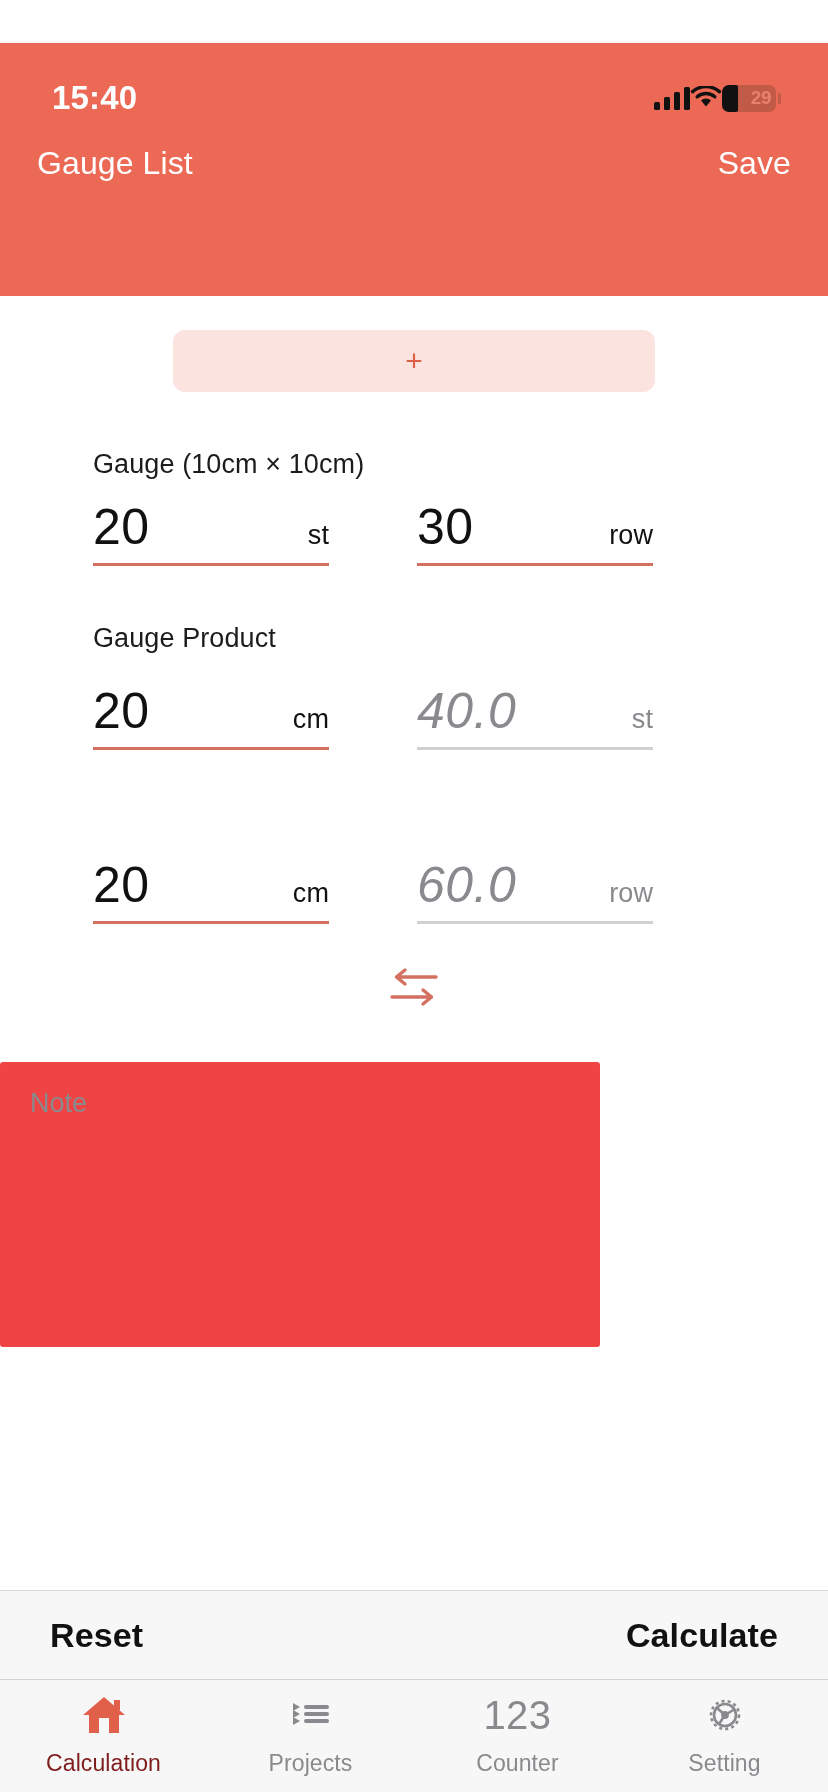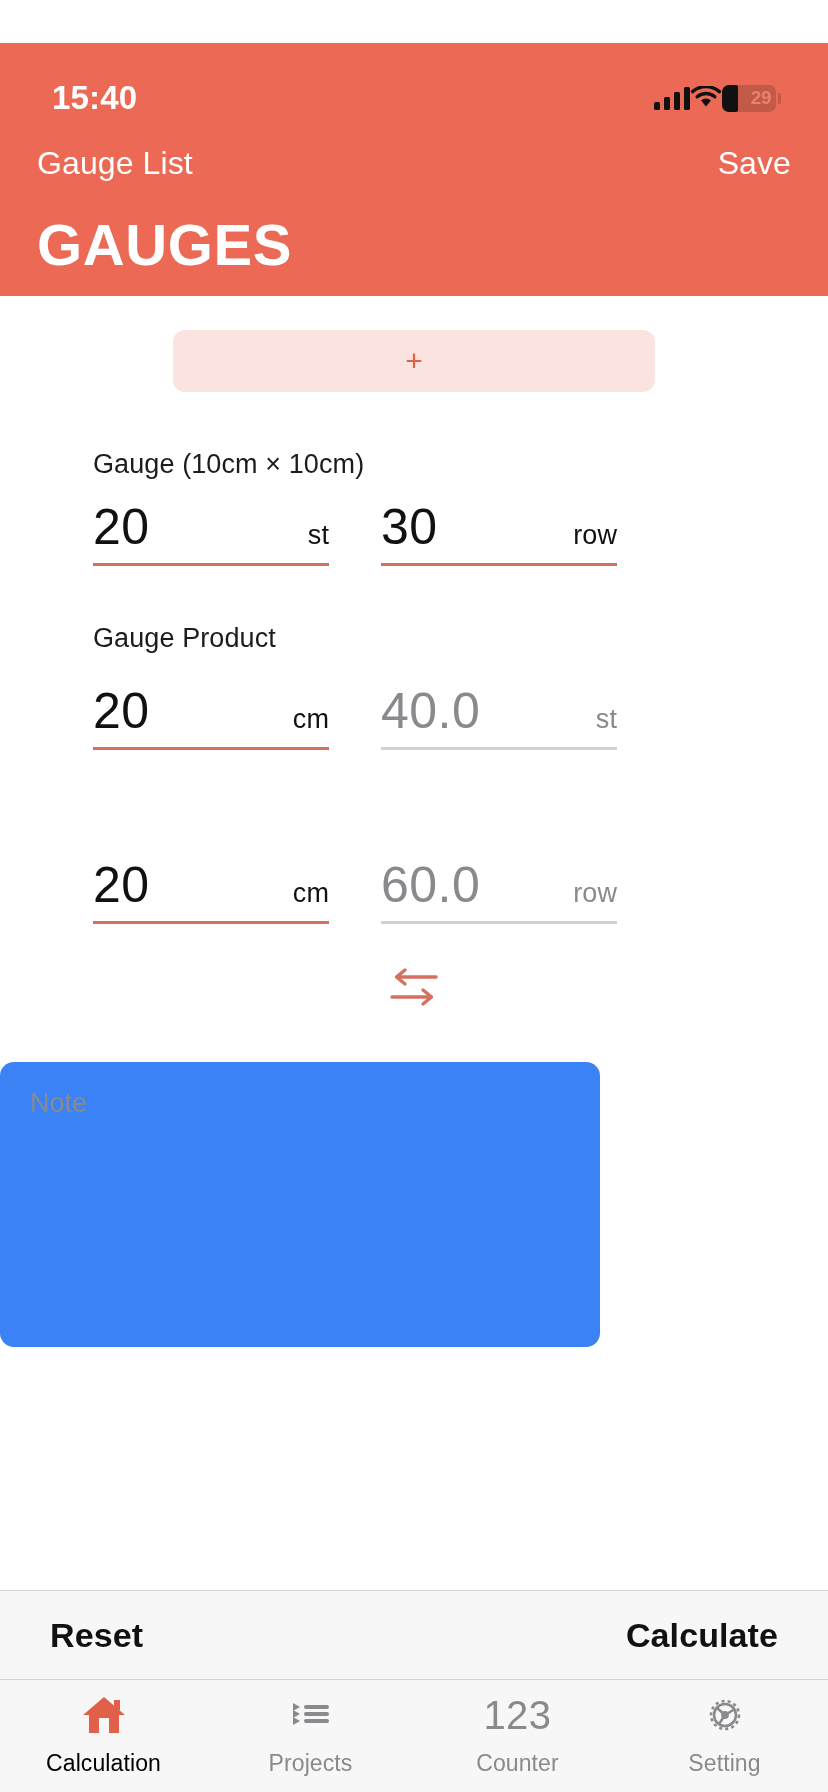--- a/index.html
+++ b/index.html
@@ -163,21 +163,21 @@
     margin: 57px 0 0 93px;
     font-size: 27px;
     color: #1c1c1e;
     letter-spacing: 0.1px;
   }
 
   .field-row {
     display: flex;
     margin-top: 22px;
     padding: 0 93px 0 93px;
-    gap: 52px;
+    gap: 88px;
   }
 
   .field {
     position: relative;
     width: 236px;
     display: flex;
     align-items: baseline;
     justify-content: space-between;
     padding-bottom: 14px;
   }
@@ -198,21 +198,21 @@
 
   .field .rule {
     position: absolute;
     left: 0;
     right: 0;
     bottom: 0;
     height: 3px;
     background: #d4705f;
   }
 
-  .field.computed .value { color: #8a8a8e; }
+  .field.computed .value { color: #8a8a8e; font-style: italic; }
   .field.computed .unit  { color: #8a8a8e; }
   .field.computed .rule  { background: #d1d1d1; }
 
   .product-row { margin-top: 32px; }
   .product-row.second { margin-top: 110px; }
 
   .swap-wrap {
     display: flex;
     justify-content: center;
     margin-top: 34px;
@@ -222,22 +222,22 @@
     border: none;
     padding: 6px;
     cursor: pointer;
     line-height: 0;
   }
 
   .note-box {
     margin: 46px auto 0 auto;
     width: 600px;
     height: 285px;
-    border-radius: 14px;
-    background: #3b82f6;
+    border-radius: 3px;
+    background: #ef4444;
     padding: 26px 30px;
     border: none;
     resize: none;
     font-family: inherit;
     font-size: 27px;
     color: #111111;
   }
   .note-box::placeholder { color: #8a8a8e; }
 
   
@@ -285,21 +285,21 @@
     height: 46px;
     display: flex;
     align-items: center;
     justify-content: center;
   }
   .tab .tlabel {
     font-size: 23px;
     color: #8a8a8e;
     letter-spacing: 0.1px;
   }
-  .tab.active .tlabel { color: #000000; }
+  .tab.active .tlabel { color: #7f1d1d; }
 
   .counter-glyph {
     font-size: 40px;
     color: #8a8a8e;
     letter-spacing: 0.5px;
     font-weight: 400;
     line-height: 1;
   }
 
   
@@ -350,21 +350,20 @@
         </span>
 
       </div>
     </div>
 
     <div class="navbar">
       <button class="nav-back">Gauge List</button>
       <button class="nav-save">Save</button>
     </div>
 
-    <div class="large-title">GAUGES</div>
   </div>
 
   <div class="content">
 
     <button class="add-button">+</button>
 
     
     <div class="section-label">Gauge (10cm × 10cm)</div>
 
     <div class="field-row">

